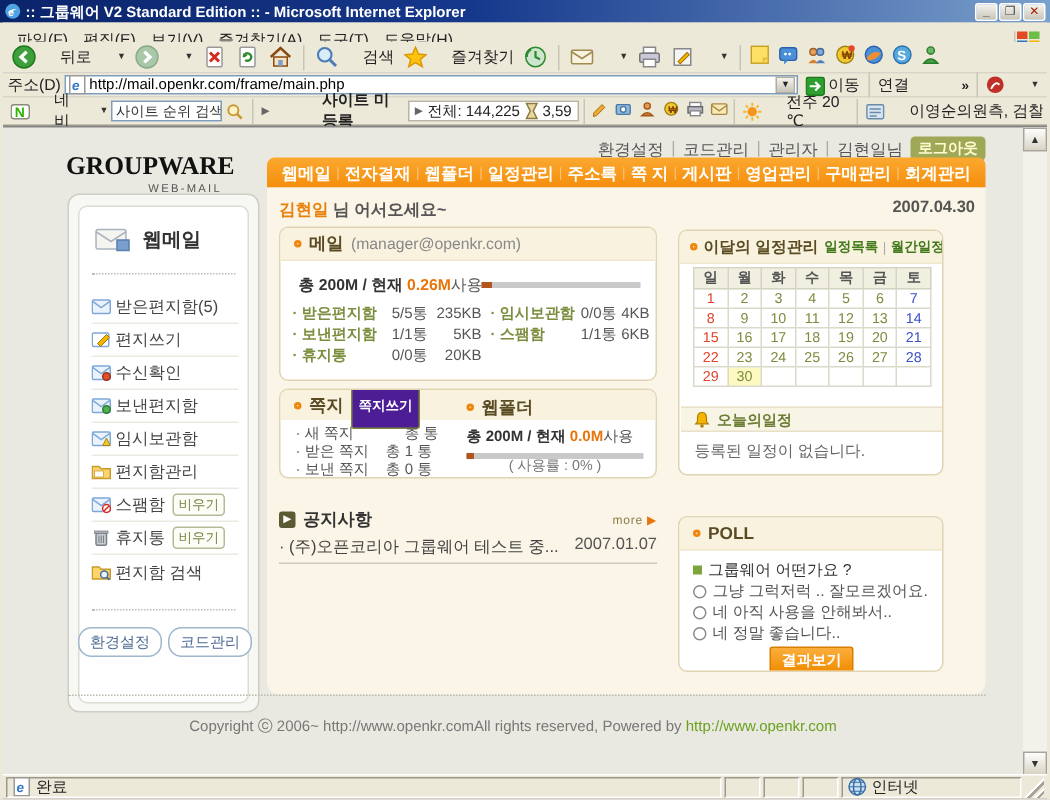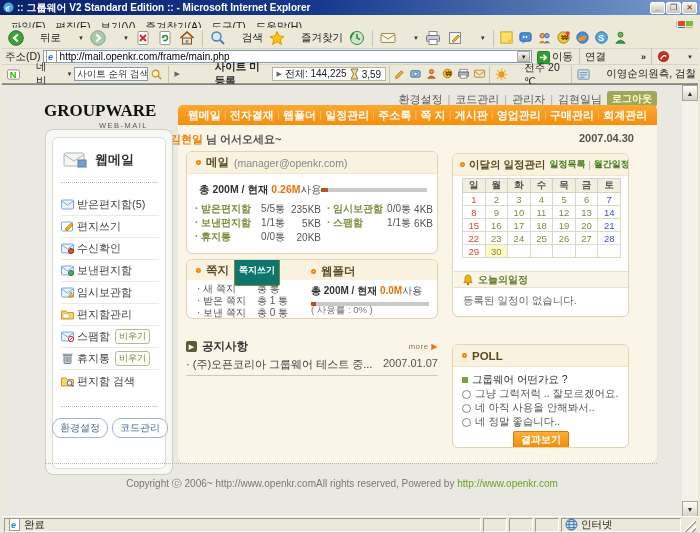--- a/index.html
+++ b/index.html
@@ -39,21 +39,21 @@
 .hlinks{position:absolute;top:6px;right:25px;color:#555;font-size:11px;display:flex;align-items:center;gap:5px}
 .hlinks .sep{color:#AAA}
 .logout{background:#9FA857;color:#FFFBD0;font-size:10px;font-weight:bold;padding:1px 5px;border-radius:3px}
 .logo{position:absolute;left:42px;top:16px;width:106px;text-align:center}
 .logo .gw{font-family:"Liberation Serif","DejaVu Serif",serif;font-size:17px;font-weight:bold;color:#111;letter-spacing:0px;white-space:nowrap}
 .logo .wm{font-size:7.5px;color:#555;letter-spacing:1.5px;text-align:right;padding-right:2px}
 .navbar{position:absolute;left:176px;top:20px;width:479px;height:20px;background:linear-gradient(#FBA830,#F58E0C);border-radius:5px 5px 0 0;display:flex;align-items:center;justify-content:space-around;padding:0 8px}
 .nav-tab{color:#fff;font-weight:bold;font-size:11px;white-space:nowrap}
 .nav-sep{color:#FBC37B;font-size:9px}
 .cream{position:absolute;left:176px;top:40px;width:479px;height:338px;background:#FAF5E6;border-radius:0 0 8px 8px}
-.greet{position:absolute;left:168px;top:47px;width:464px;color:#555;font-weight:bold}
+.greet{position:absolute;left:184px;top:47px;width:464px;color:#555;font-weight:bold}
 .greet b.nm{color:#E8820C}
 .greet .dt{float:right;font-weight:bold;color:#555}
 
 .sidebar{position:absolute;left:43px;top:44px;width:128px;height:346px;background:#F7F7F3;border:1px solid #CFCEC4;border-radius:8px}
 .sidebox{position:absolute;left:6px;top:7px;width:114px;height:332px;background:#fff;border:1px solid #DDDCD2;border-radius:6px}
 .smailhead{position:absolute;left:10px;top:12px;display:flex;align-items:center;gap:6px;font-size:13px;font-weight:bold;color:#333}
 .sdots{position:absolute;left:8px;width:96px;border-top:1px dotted #BBB}
 .sitems{position:absolute;left:8px;top:56px;width:98px}
 .sitem{display:flex;align-items:center;gap:3px;height:22px;border-bottom:1px solid #EAEAE2;font-size:11px;color:#444;white-space:nowrap}
 .sitem:last-child{border-bottom:none}
@@ -72,26 +72,26 @@
 .memorow .glabel{color:#555;font-weight:normal}
 .quota .used{color:#E8740C}
 .bar{position:absolute;height:4px;background:#C9C9C9}
 .bar i{position:absolute;left:0;top:0;height:4px;background:#B3551E;display:block}
 .mailrows{position:absolute;left:8px;top:50px;width:238px}
 .mrow{display:grid;grid-template-columns:58px 32px 36px 62px 28px 22px;height:14px;align-items:center}
 .glabel{color:#7B8E3D;font-weight:bold;font-size:10px;white-space:nowrap}
 .gval{color:#555;text-align:right;font-size:10px;white-space:nowrap}
 #memobox{left:184px;top:174px;width:252px;height:60px}
 #memobox .boxhead{height:20px}
-.memobtn{background:#0f766e;border:1px solid #7E8A3A;color:#fff;font-size:9px;padding:8px 4px;border-radius:2px;font-weight:bold}
+.memobtn{background:#4c1d95;border:1px solid #7E8A3A;color:#fff;font-size:9px;padding:8px 4px;border-radius:2px;font-weight:bold}
 .memorows{position:absolute;left:10px;top:22px;width:110px}
 .memorow{display:grid;grid-template-columns:60px 48px;height:12px;align-items:center}
 .wfhead{position:absolute;left:124px;top:4px;display:flex;align-items:center;gap:5px}
 .wfquota{position:absolute;left:124px;top:24px;font-weight:bold;color:#333;white-space:nowrap;font-size:10px}
-.wfusage{position:absolute;left:124px;top:44px;width:118px;color:#777;font-size:9.5px}
+.wfusage{position:absolute;left:124px;top:44px;width:118px;text-align:center;color:#777;font-size:9.5px}
 #memobox .boxhead{border-bottom:none;background:#F8F2DF}
 
 .notice-head{position:absolute;left:184px;top:254px;width:252px;display:flex;align-items:center;gap:5px}
 .nicon{width:11px;height:11px;background:#5B5B33;border-radius:2px;color:#fff;font-size:7px;text-align:center;line-height:11px;flex:none}
 .ntitle{font-weight:bold;color:#333;font-size:11.5px}
 .nmore{margin-left:auto;font-size:8px;color:#8B7D4A;font-weight:normal;letter-spacing:.5px}
 .nmore i{color:#E8740C;font-style:normal}
 .nitem{position:absolute;left:184px;top:272px;width:252px;display:flex;color:#444}
 .nitem .t{white-space:nowrap;overflow:hidden}
 .nitem .d{margin-left:auto;color:#555}
@@ -585,21 +585,21 @@
           <span class="btitle">쪽지</span>
           <span class="memobtn">쪽지쓰기</span>
         </div>
         <div class="wfhead">
           <span class="obullet"></span>
           <span class="btitle">웹폴더</span>
         </div>
         <div class="memorows" id="memorows">
             <div class="memorow">
               <span class="glabel">· 새 쪽지</span>
-              <span class="gval" style="text-align: left;">총  통</span>
+              <span class="gval" style="text-align: center;">총  통</span>
             </div>
             <div class="memorow">
               <span class="glabel">· 받은 쪽지</span>
               <span class="gval" style="text-align: left;">총 1 통</span>
             </div>
             <div class="memorow">
               <span class="glabel">· 보낸 쪽지</span>
               <span class="gval" style="text-align: left;">총 0 통</span>
             </div>
           </div>

